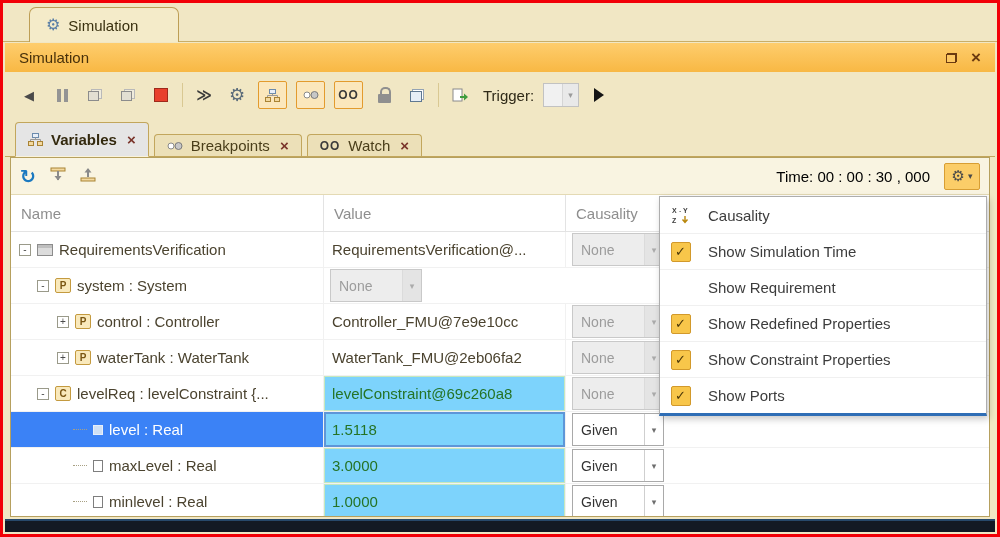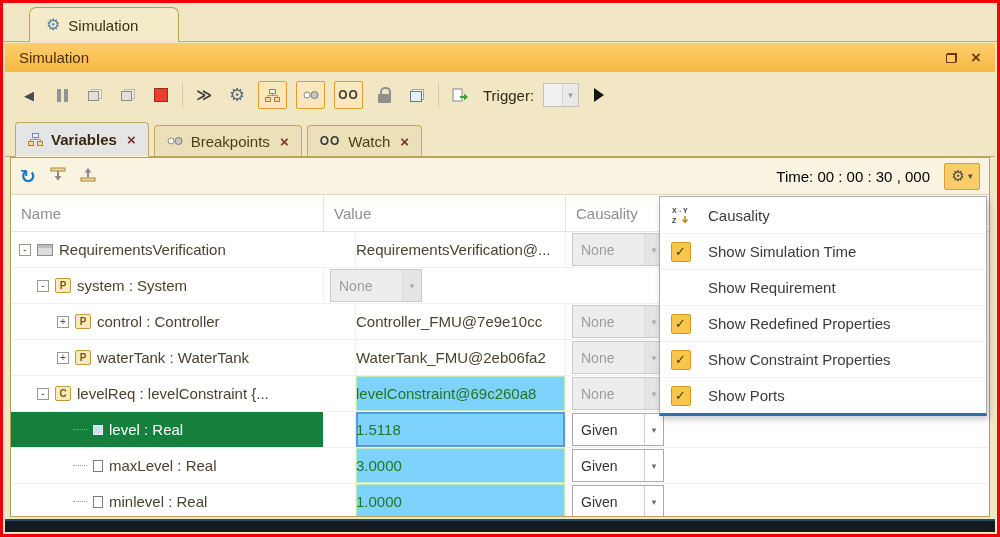--- a/index.html
+++ b/index.html
@@ -51,21 +51,21 @@
   .mini-combo { width:36px; height:24px; background:#F1F1F1; border:1px solid #C2C2C2;
                 display:flex; align-items:center; }
   .mini-combo .car { margin-left:auto; width:16px; height:100%; border-left:1px solid #D5D5D5;
                      display:flex; align-items:center; justify-content:center; font-size:9px; color:#9A9A9A; background:#E9E9E9; }
   .ic-play { width:0; height:0; border-left:10px solid #151515; border-top:7px solid transparent; border-bottom:7px solid transparent; margin-left:6px; }
 
   
   .view-tabs { position:absolute; left:2px; right:2px; top:115px; height:39px;
                display:flex; align-items:flex-end; gap:5px; padding-left:10px;
                border-bottom:1px solid #C2A65C; }
-  .vtab { height:31px; border:1px solid #C2A65C; border-bottom:none; border-radius:4px 4px 0 0;
+  .vtab { height:22px; border:1px solid #C2A65C; border-bottom:none; border-radius:4px 4px 0 0;
           display:flex; align-items:center; gap:8px; padding:0 12px; background:#ECE0B8;
           color:#4A3E1A; font-size:15px; }
   .vtab.active { height:35px; background:#e5e5e5; font-weight:bold; color:#33290E; margin-bottom:-1px;
                  border-bottom:1px solid #FAF3DB; }
   .vtab-x { font-size:15px; font-weight:bold; color:#7A352B; margin-left:2px; }
 
   
   .content { position:absolute; left:7px; right:7px; top:154px; bottom:17px;
              background:#fff; border:1px solid #B6A05E; display:flex; flex-direction:column; }
   .ct-toolbar { height:37px; background:#F9F4E1; border-bottom:1px solid #E4DAB4;
@@ -80,33 +80,33 @@
   .thead { height:37px; display:grid; grid-template-columns:312px 242px 1fr; align-items:center;
            border-bottom:1px solid #E3E3E3; color:#8E8E8E; font-size:15px; flex:none; }
   .thead .hc { padding-left:10px; height:100%; display:flex; align-items:center; }
   .thead .hc + .hc { border-left:1px solid #E3E3E3; }
 
   .rows { flex:1; overflow:hidden; }
   .row { height:36px; display:grid; grid-template-columns:312px 242px 1fr; font-size:15px;
          color:#4B432F; border-bottom:1px solid #F1F1F1; }
   .cell { display:flex; align-items:center; height:100%; overflow:hidden; }
   .c-name { gap:6px; white-space:nowrap; }
-  .c-val  { border-left:1px solid #F1F1F1; white-space:nowrap;margin-left:32px; }
+  .c-val  { border-left:1px solid #F1F1F1; padding-left:8px; white-space:nowrap; }
   .c-cau  { border-left:1px solid #F1F1F1; padding-left:6px; }
   .ind0 { padding-left:8px; } .ind1 { padding-left:26px; } .ind2 { padding-left:46px; } .ind3 { padding-left:62px; }
   .exp { flex:none; width:12px; height:12px; border:1px solid #9A9A8A; background:#fff;
          font-size:10px; line-height:10px; text-align:center; color:#4A4A4A; }
   .stub { flex:none; width:14px; border-top:1px dotted #A8A083; }
   .badge { flex:none; width:16px; height:15px; border:1px solid #C49A3F; border-radius:2px; background:#F9E9BC;
            color:#7A5613; font-size:10px; font-weight:bold; display:flex; align-items:center; justify-content:center; }
   .root-ic { flex:none; width:16px; height:12px; border:1px solid #8C8C8C; background:#DCDCDC;
              box-shadow:inset 0 3px 0 #BFBFBF; }
   .sq-fill { flex:none; width:10px; height:10px; border:1px solid #E6EEF9; background:#CFE0F5; }
   .sq-out  { flex:none; width:10px; height:12px; border:1px solid #7E7E7E; background:#fff; }
-  .row.sel .c-name { background:#15803d; color:#fff; }
+  .row.sel .c-name { background:#3b82f6; color:#fff; }
   .green { background:#7dd3fc; box-shadow:inset 0 0 0 1px #C6E8BE; color:#257325; }
   .green.focus { box-shadow:inset 0 0 0 2px #5E96D8; }
 
   .combo { width:92px; height:33px; background:#fff; border:1px solid #A9A9A9;
            display:flex; align-items:center; padding-left:8px; font-size:14px; color:#333; }
   .combo .car { margin-left:auto; width:19px; height:100%; border-left:1px solid #CFCFCF;
                 display:flex; align-items:center; justify-content:center; font-size:9px; color:#6E6E6E; }
   .combo.dis { background:#EDEDED; color:#9C9C9C; border-color:#C9C9C9; }
   .combo.dis .car { background:#E4E4E4; color:#ABABAB; border-left-color:#DBDBDB; }
 

